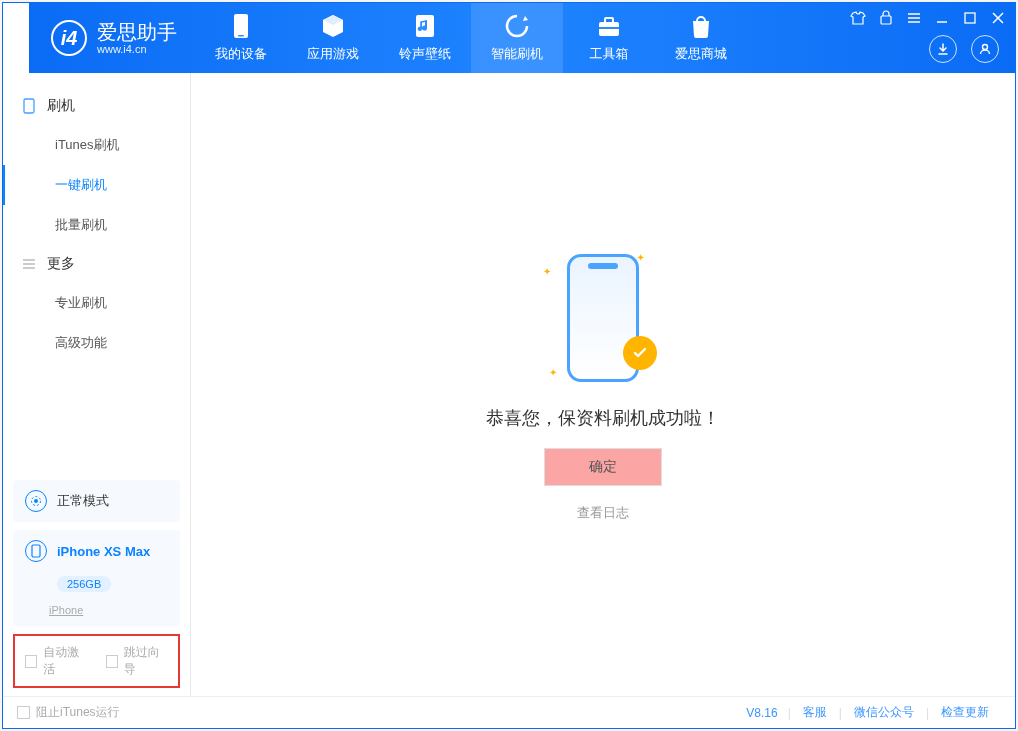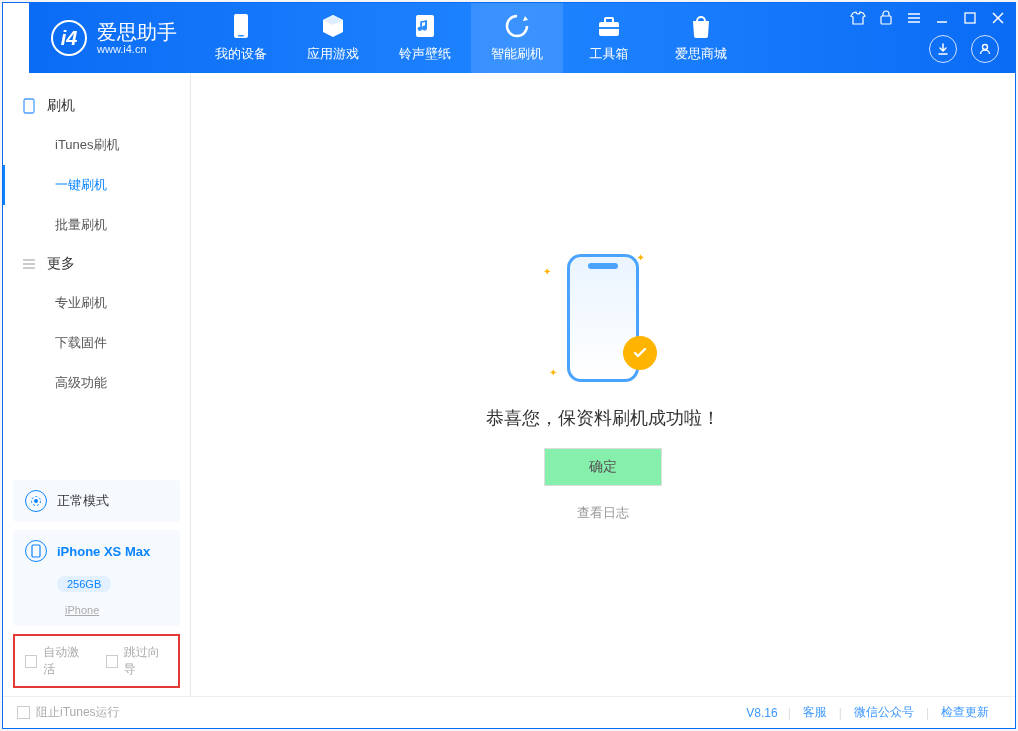--- a/index.html
+++ b/index.html
@@ -28,33 +28,33 @@
 .side-group-h.more .gh-icon { color:#bbb; }
 .side-item { padding: 11px 18px 11px 50px; font-size: 13px; color:#555; cursor:pointer; border-left:2px solid transparent; }
 .side-item.active { color:#0a84ff; border-left-color:#0a84ff; }
 .side-cards { padding: 8px 10px; }
 .card { background:#f6faff; border-radius:4px; padding:10px 12px; margin-bottom:8px; display:flex; align-items:center; gap:10px; }
 .card-icon { width:22px; height:22px; border-radius:50%; border:1.5px solid #0a84ff; display:flex; align-items:center; justify-content:center; color:#0a84ff; flex-shrink:0; }
 .card .card-title { font-size:13px; color:#333; font-weight:500; }
 .card.device { flex-wrap:wrap; }
 .card.device .card-title { color:#0a84ff; font-weight:600; }
 .storage-pill { background:#e3f0ff; color:#0a84ff; font-size:11px; padding:2px 10px; border-radius:10px; margin-left:32px; margin-top:4px; }
-.device-type { font-size:11px; color:#aaa; margin-left:40px; width:100%; margin-top:2px;text-decoration:underline; }
+.device-type { font-size:11px; color:#aaa; margin-left:24px; width:100%; margin-top:2px;text-decoration:underline; }
 .opts { border: 2px solid #e53935; padding: 8px 10px; display:flex; gap:18px; align-items:center; margin-top:4px;}
 .chk { display:flex; align-items:center; gap:6px; font-size:12px; color:#aaa; cursor:pointer; }
 .chk-box { width:13px; height:13px; border:1px solid #ccc; background:#fff; }
 .main { flex:1; display:flex; flex-direction:column; align-items:center; justify-content:center; gap:18px; position:relative; }
 .phone-ill { width:120px; height:140px; position:relative; display:flex; align-items:center; justify-content:center; }
 .phone { width:72px; height:128px; border:3px solid #4aa3ff; border-radius:14px; background:linear-gradient(to bottom,#eaf4ff,#fff); position:relative; }
 .phone::before { content:''; position:absolute; top:6px; left:50%; transform:translateX(-50%); width:30px; height:6px; background:#4aa3ff; border-radius:3px; }
 .check-badge { position:absolute; right:6px; bottom:18px; width:34px; height:34px; background:#ffb400; border-radius:50%; display:flex; align-items:center; justify-content:center; }
 .sparkle { position:absolute; color:#ffb400; font-size:10px; }
 .s1{top:18px; left:0;} .s2{top:4px; right:18px;} .s3{bottom:10px; left:6px;}
 .success-text { font-size:18px; color:#333; font-weight:500; }
-.ok-btn { border:1px solid #ddd; background:#86efac; padding:9px 44px; font-size:14px; color:#555; cursor:pointer; }
+.ok-btn { border:1px solid #ddd; background:#fca5a5; padding:9px 44px; font-size:14px; color:#555; cursor:pointer; }
 .log-link { font-size:13px; color:#999; cursor:pointer; }
 .statusbar { height:32px; border-top:1px solid #eee; display:flex; align-items:center; padding:0 14px; font-size:12px; color:#888;justify-content:space-between; }
 .statusbar .spacer { flex:1; }
 .status-link { color:#3a97ff; margin:0 12px; cursor:pointer; }
 .version { color:#3a97ff; margin-right:10px; }
 .sep { color:#ddd; }
 svg { display:block; }
 </style>
 </head>
 <body>
@@ -196,21 +196,20 @@
           <span class="gh-icon">
               <svg width="14" height="12" viewBox="0 0 14 12">
                 <line x1="1" y1="2" x2="13" y2="2" stroke="currentColor" stroke-width="1.5"></line>
                 <line x1="1" y1="6" x2="13" y2="6" stroke="currentColor" stroke-width="1.5"></line>
                 <line x1="1" y1="10" x2="13" y2="10" stroke="currentColor" stroke-width="1.5"></line>
               </svg>
             </span>
           <span>更多</span>
         </div>
         <div class="side-item">专业刷机</div>
-        <div class="side-item">下载固件</div>
         <div class="side-item">高级功能</div>
       </div>
 
       <div class="side-cards">
         <div class="card">
           <span class="card-icon">
               <svg width="12" height="12" viewBox="0 0 12 12">
                 <circle cx="6" cy="6" r="2" fill="#0a84ff"></circle>
                 <circle cx="6" cy="6" r="4.5" fill="none" stroke="#0a84ff" stroke-width="1" stroke-dasharray="2 2"></circle>
               </svg>

